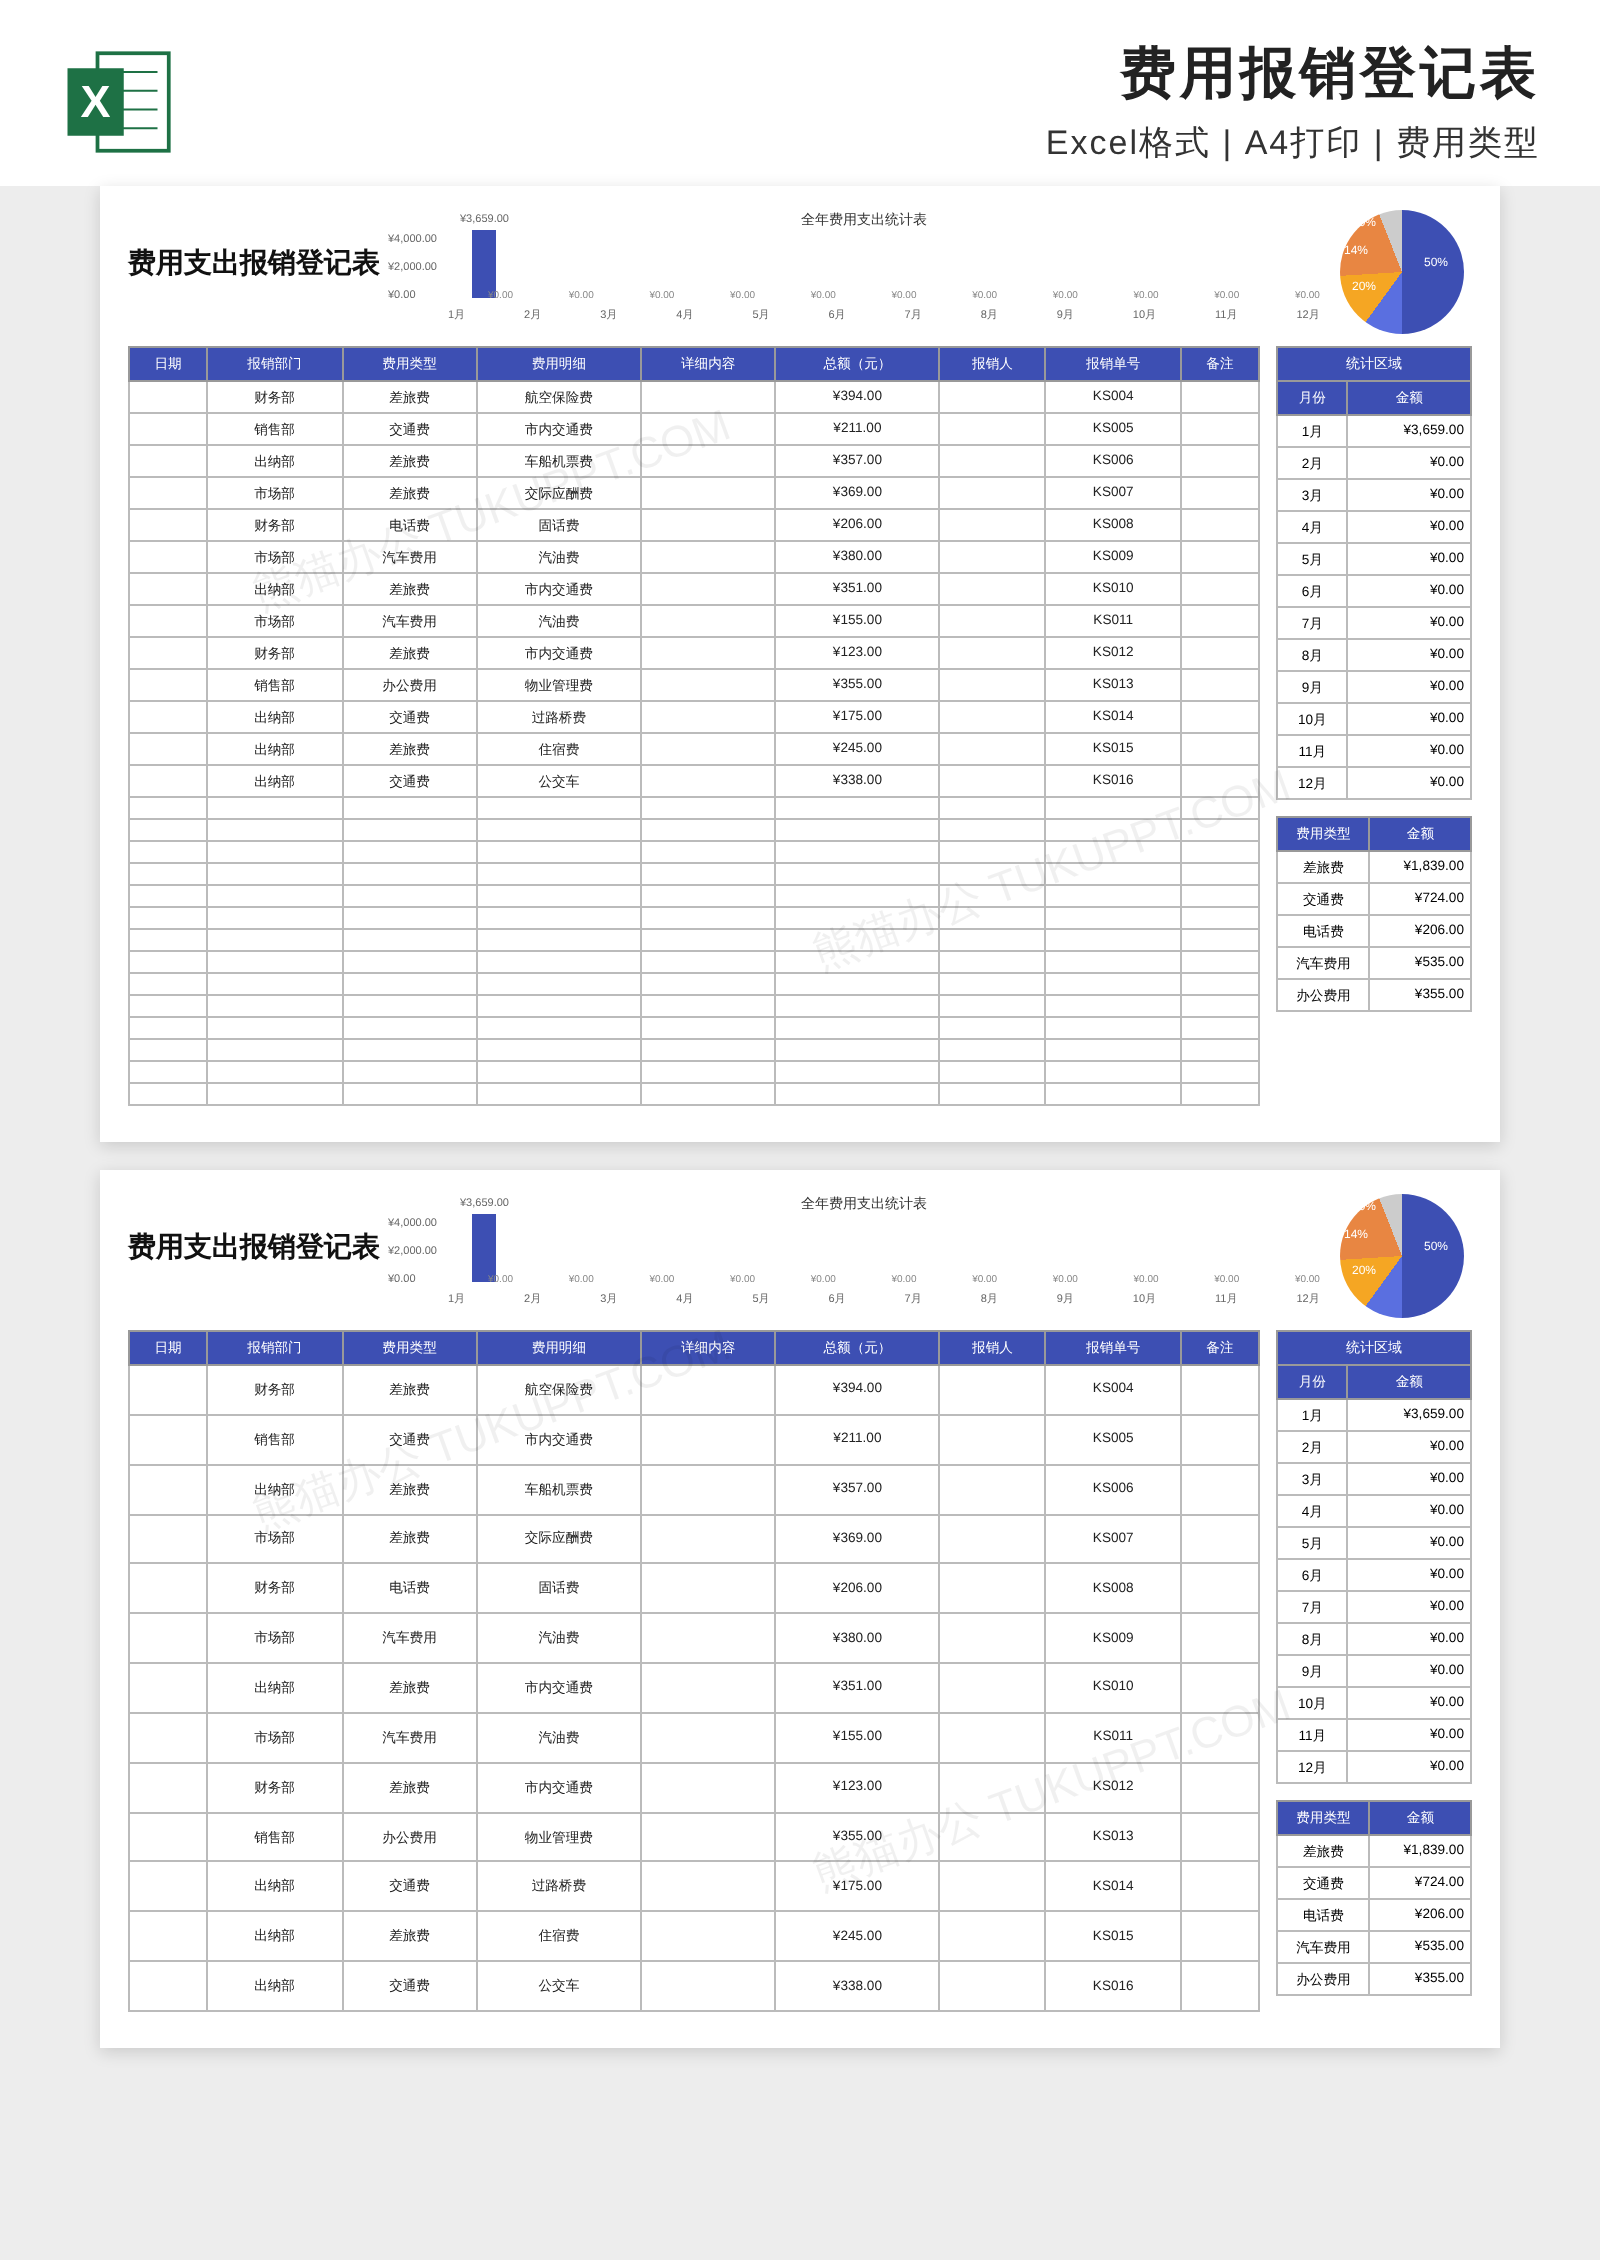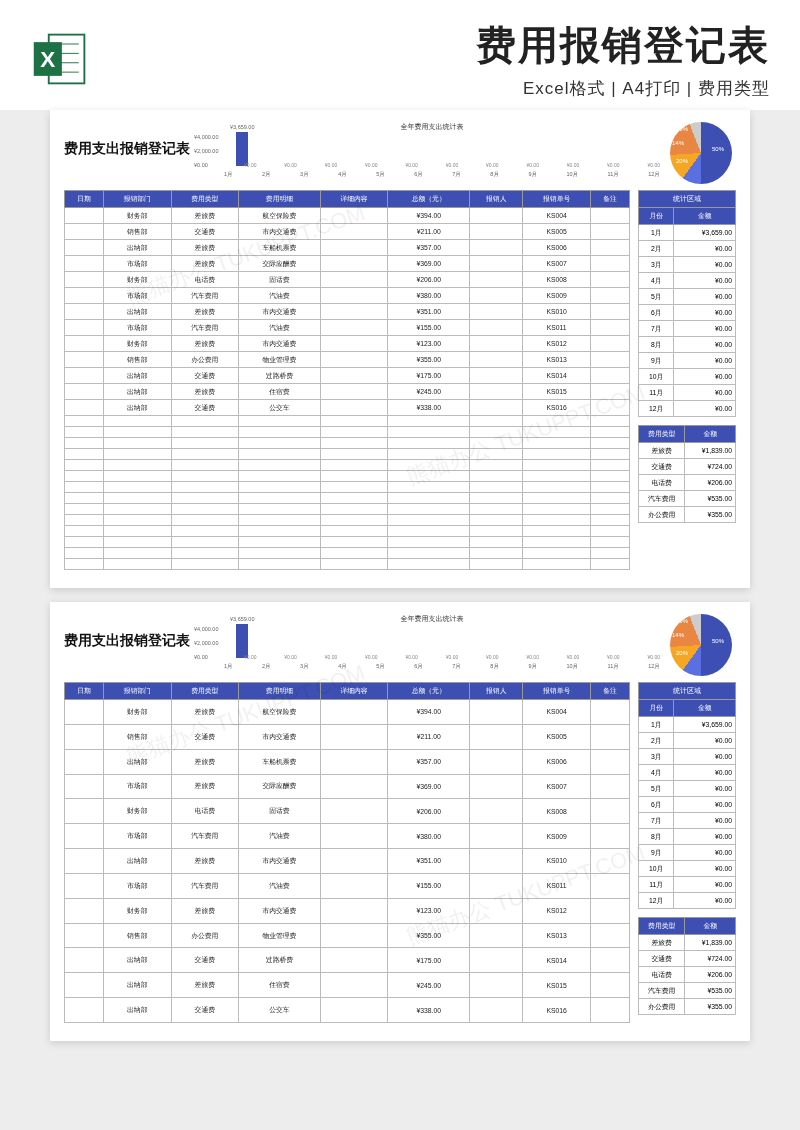--- a/index.html
+++ b/index.html
@@ -1,21 +1,21 @@
 <!DOCTYPE html>
 <html><head>
 <meta charset="utf-8">
 <style>
 * { margin: 0; padding: 0; box-sizing: border-box; }
 body { width: 800px; height: 1130px; background: #ededed; font-family: "Microsoft YaHei", sans-serif; position: relative; overflow: hidden; }
 .header { display: flex; align-items: center; padding: 18px 30px 10px; background: #fff; }
 .excel-icon { width: 60px; height: 60px; position: relative; }
 .excel-icon svg { width: 100%; height: 100%; }
 .header-text { flex: 1; text-align: right; }
-.header-title { font-size: 40px; font-weight: bold; color: #222; letter-spacing: 2px; }
+.header-title { font-size: 28px; font-weight: bold; color: #222; letter-spacing: 2px; }
 .header-sub { font-size: 17px; color: #333; letter-spacing: 1px; margin-top: 4px; }
 .paper-wrap { padding: 0 50px; }
 .paper { background: #fff; box-shadow: 0 2px 8px rgba(0,0,0,0.15); padding: 12px 14px 18px; margin-bottom: 14px; position: relative; }
 .sheet-head { display: flex; align-items: flex-start; }
 .sheet-title { font-size: 14px; font-weight: bold; color: #111; width: 130px; padding-top: 18px; }
 .chart-area { flex: 1; font-size: 6px; color: #555; position: relative; height: 58px; }
 .chart-title { position: absolute; left: 50%; transform: translateX(-50%); top: 0; font-size: 7px; color: #333; }
 .y-axis { position: absolute; left: 0; top: 8px; font-size: 5.5px; color: #666; line-height: 14px; }
 .bar { position: absolute; left: 42px; bottom: 14px; width: 12px; height: 34px; background: #3d4fb3; }
 .bar-label { position: absolute; left: 36px; top: 2px; font-size: 5.5px; color: #666; }

